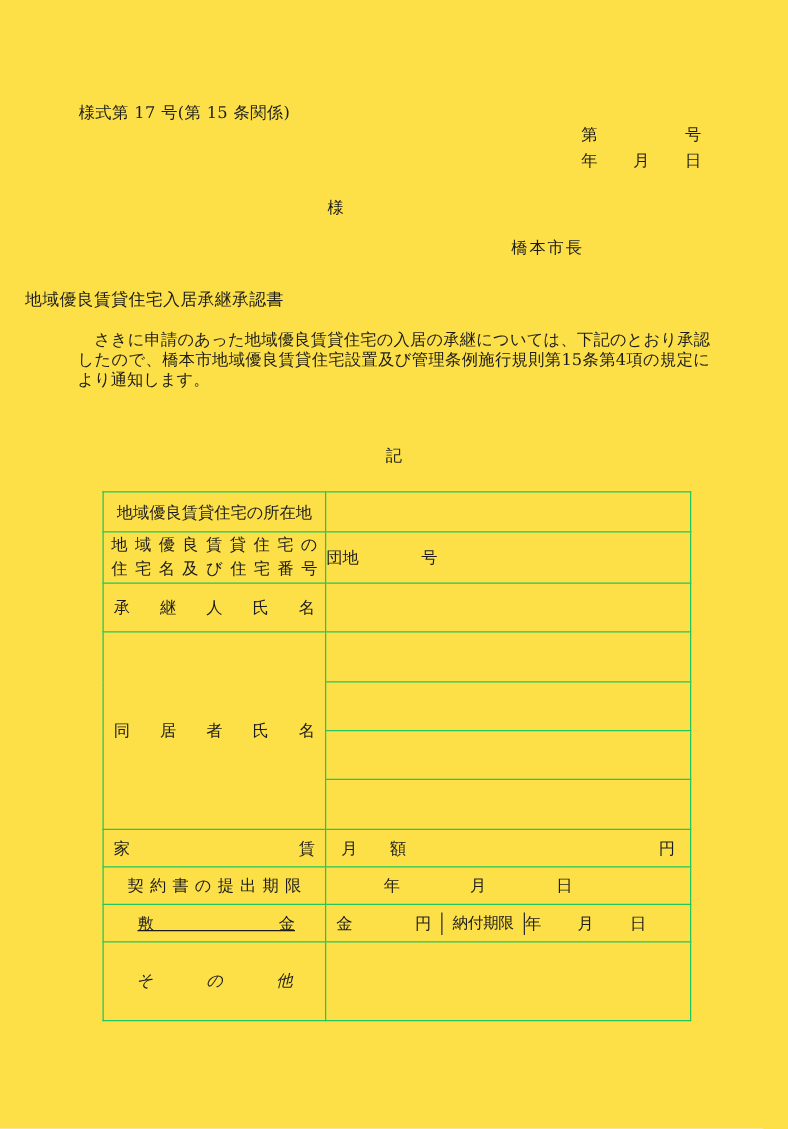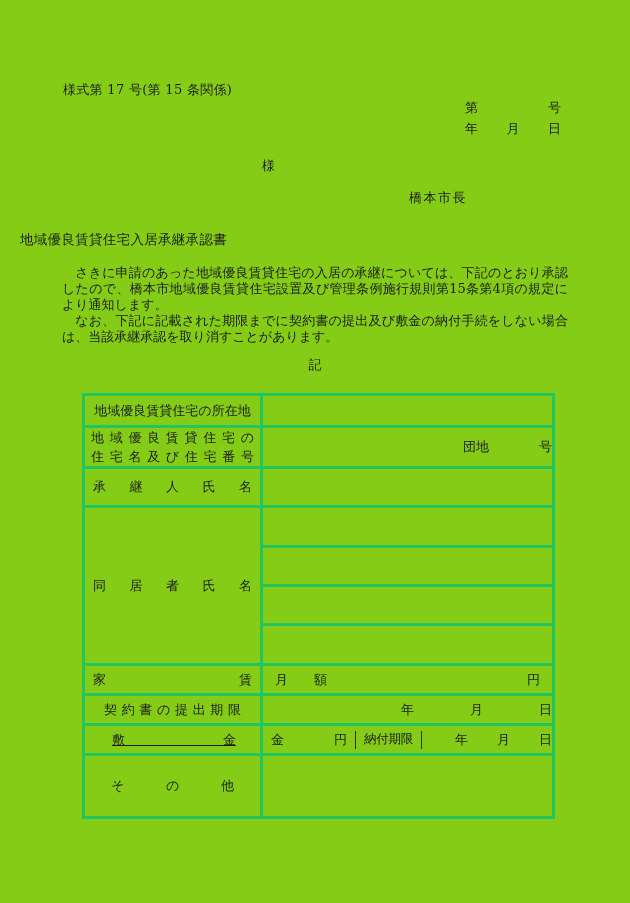--- a/index.html
+++ b/index.html
@@ -1,21 +1,21 @@
 <!DOCTYPE html>
 <html><head>
 <meta charset="utf-8">
 <style>
   * { margin:0; padding:0; box-sizing:border-box; }
   html,body { background:#f4f4f4; }
   .page {
     position:relative;
     width:630px; height:903px;
     margin:0 auto;
-    background:#84cc16;
+    background:#fde047;
     color:#1c1c1c;
     font-family:"DejaVu Serif","Liberation Serif",serif;
     font-size:13px;
     overflow:hidden;
   }
   .form-number { position:absolute; left:63px; top:81px; letter-spacing:0.3px; }
   .doc-block { position:absolute; top:97px; right:69px; width:96px; }
   .doc-line { display:flex; justify-content:space-between; align-items:center; height:21px; }
   .addressee { position:absolute; left:262px; top:157px; }
   .issuer { position:absolute; left:409px; top:189px; letter-spacing:1.5px; }
@@ -24,48 +24,48 @@
   .record-marker { position:absolute; top:356px; left:0; width:100%; text-align:center; }
 
   table.form-table {
     position:absolute; top:393px; left:82px;
     width:470px;
     border-collapse:collapse;
     table-layout:fixed;
     font-size:13px;
     color:#1c1c1c;
   }
-  .form-table td { border:3px solid #22c55e; vertical-align:middle; }
+  .form-table td { border:1px solid #22c55e; vertical-align:middle; }
   .col-label { width:178px; }
   .col-value { width:292px; }
 
   .lbl-center { text-align:center; }
   .just { text-align:justify; text-align-last:justify; }
   .pad8  { padding:0 8px; }
   .pad6  { padding:0 6px; }
   .pad19 { padding:0 19px; }
   .pad24 { padding:0 26px 0 26px; }
   .pad28 { padding:0 24px 0 27px;text-decoration:underline; }
   .two-line { line-height:19px; }
 
-  .flex-center { display:flex; align-items:center; justify-content:flex-end; }
+  .flex-center { display:flex; align-items:center; justify-content:flex-start; }
   .gap50 { gap:50px; }
   .gap29 { gap:29px; }
   .gap56 { gap:56px; }
   .rent-value { display:flex; align-items:center; justify-content:space-between; padding:0 12px; }
   .rent-monthly { display:inline-flex; gap:26px; }
   .contract-date { padding-left:46px; }
 
   .deposit-wrap { display:flex; height:100%; align-items:stretch; }
   .dep-amount { width:93px; display:flex; align-items:center; justify-content:space-between; padding:0 8px; border-right:1px solid #2e2e2e; }
   .dep-deadline { width:66px; display:flex; align-items:center; justify-content:center; border-right:1px solid #2e2e2e; font-size:12.5px; letter-spacing:-0.3px; }
   .dep-date { flex:1; }
 
   .h32 { height:32px; } .h41 { height:41px; } .h39 { height:39px; }
-  .h40 { height:40px; } .h30 { height:30px; } .h63 { height:63px; }
+  .h40 { height:40px; } .h30 { height:30px; } .h63 { height:63px;font-style:italic; }
 </style>
 </head>
 <body>
 
 <div class="page">
 
   <div class="form-number">様式第 17 号(第 15 条関係)</div>
 
   <div class="doc-block">
     <div class="doc-line">
@@ -80,21 +80,20 @@
   </div>
 
   <div class="addressee">様</div>
 
   <div class="issuer">橋本市長</div>
 
   <div class="doc-title">地域優良賃貸住宅入居承継承認書</div>
 
   <div class="body-text">
     <p>　さきに申請のあった地域優良賃貸住宅の入居の承継については、下記のとおり承認したので、橋本市地域優良賃貸住宅設置及び管理条例施行規則第15条第4項の規定により通知します。</p>
-    <p>　なお、下記に記載された期限までに契約書の提出及び敷金の納付手続をしない場合は、当該承継承認を取り消すことがあります。</p>
   </div>
 
   <div class="record-marker">記</div>
 
   <table class="form-table">
     <colgroup>
         <col class="col-label">
         <col class="col-value">
       </colgroup>
 

